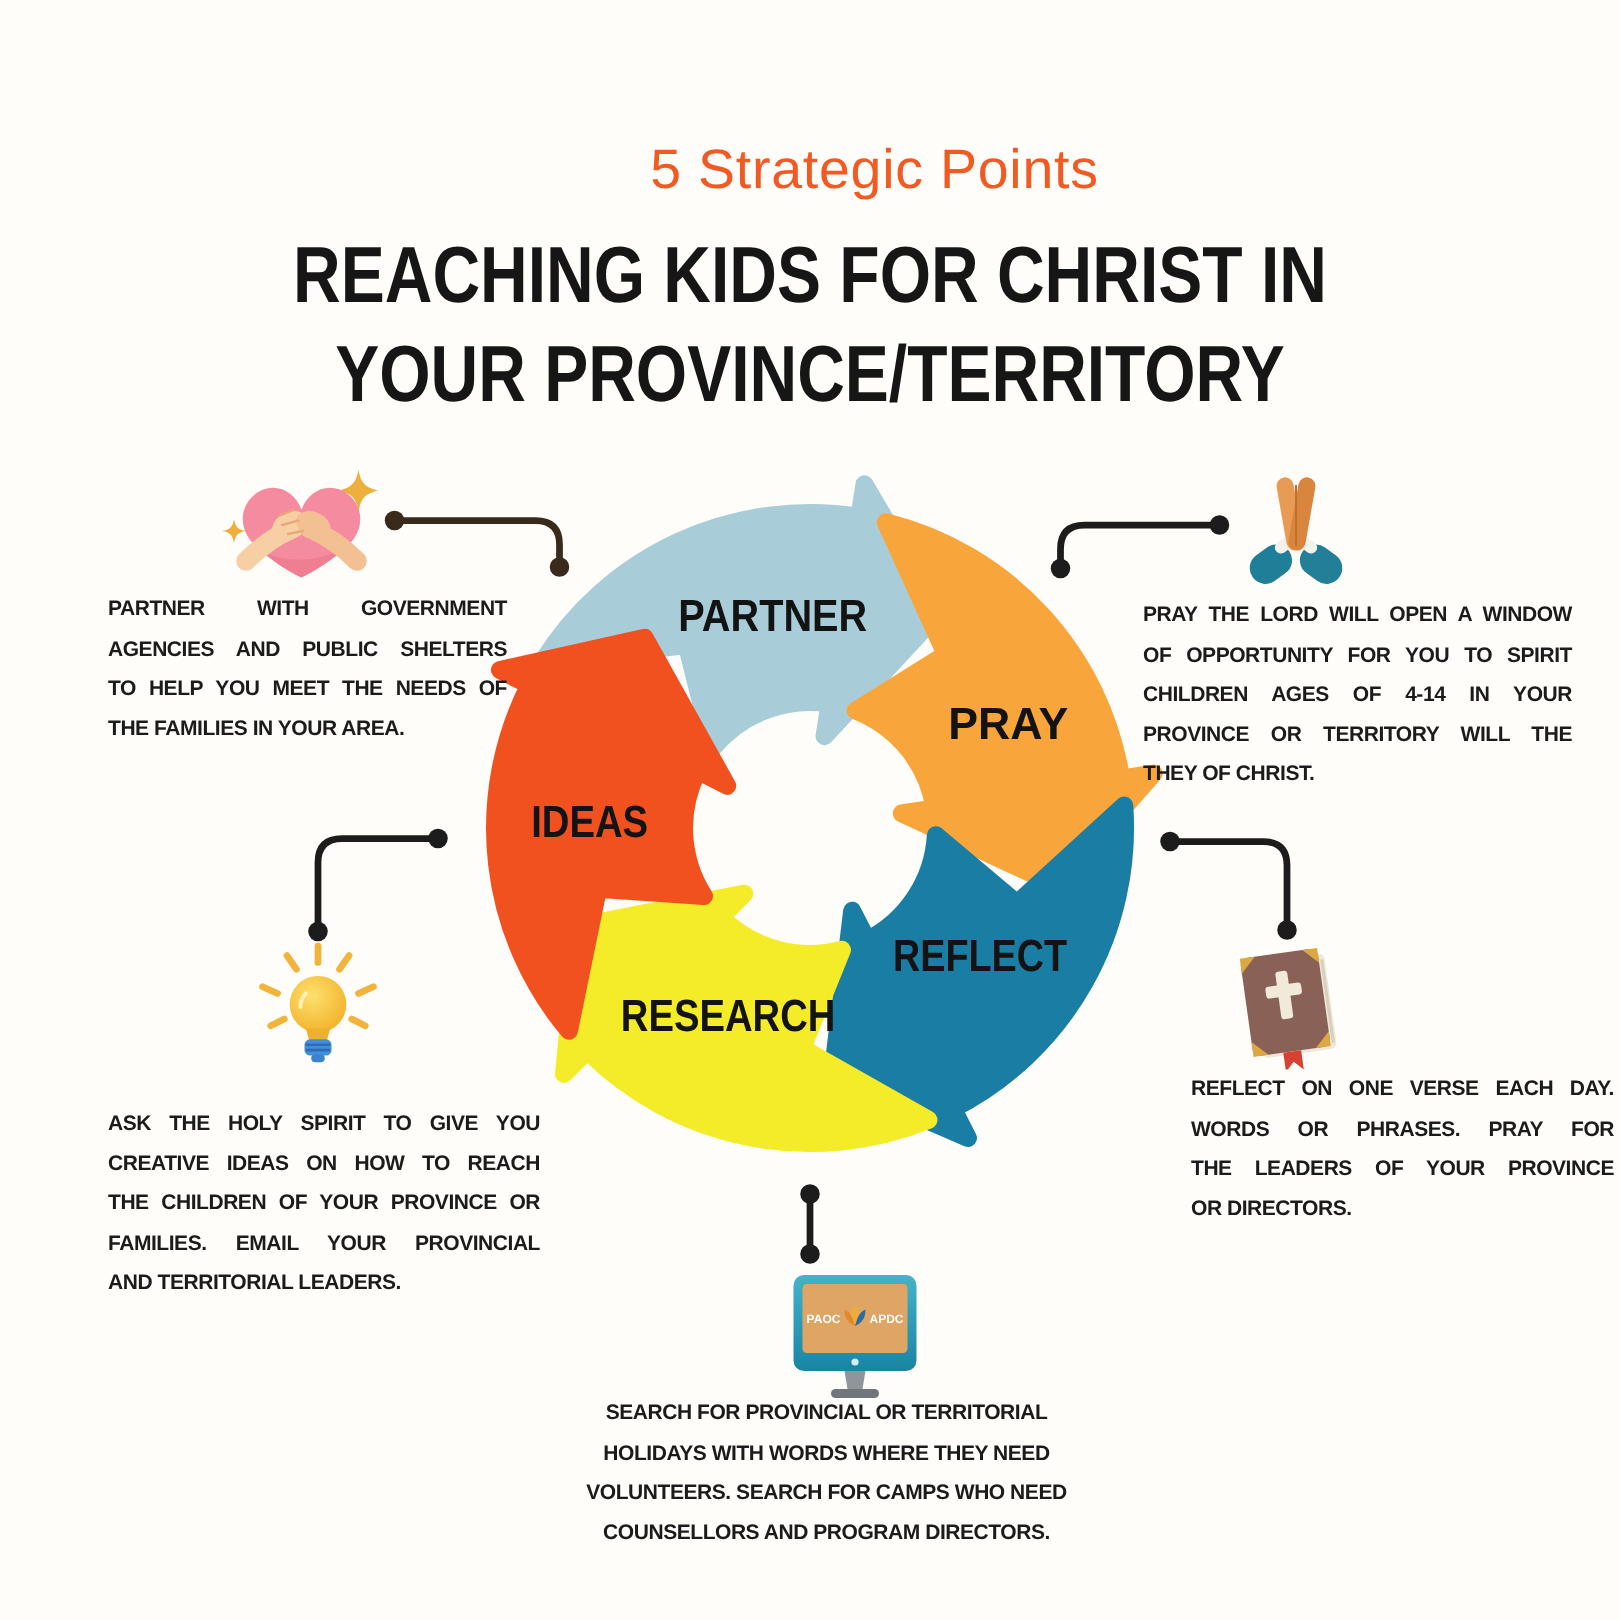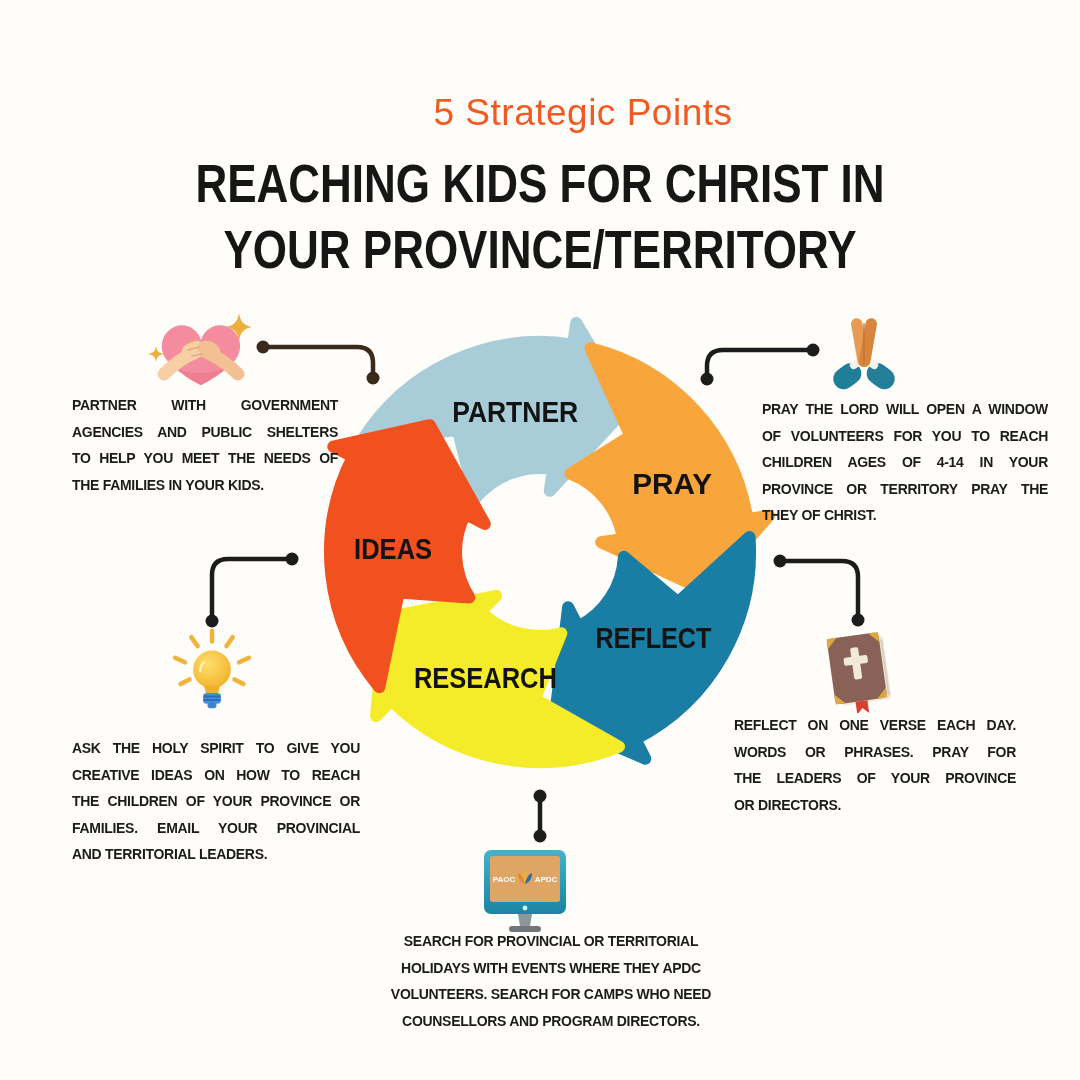--- a/index.html
+++ b/index.html
@@ -23,28 +23,28 @@
   .note{
     position:absolute;font-size:14px;font-weight:bold;color:#1b1b1b;
     letter-spacing:-0.3px;line-height:26.5px;
   }
   .note .jline{text-align:justify;text-align-last:justify;height:26.5px;overflow:visible;}
   .note .jline.last{text-align-last:left;}
   .note.centered .jline,.note.centered .jline.last{text-align:left;text-align-last:center;}
   #note-partner{left:72px;top:392px;width:266px;}
   #note-pray{left:762px;top:396px;width:286px;}
   #note-ideas{left:72px;top:735px;width:288px;}
-  #note-reflect{left:734px;top:712px;width:282px;}
+  #note-reflect{left:794px;top:712px;width:282px;}
   #note-research{left:380px;top:928px;width:342px;}
   .icon{position:absolute;}
   #icon-heart{left:146px;top:306px;width:110px;height:98px;}
   #icon-pray-hands{left:820px;top:316px;width:88px;height:78px;}
   #icon-bulb{left:167px;top:626px;width:90px;height:96px;}
   #icon-bible{left:820px;top:629px;width:78px;height:84px;}
-  #icon-monitor{left:479px;top:848px;width:92px;height:86px;}
+  #icon-monitor{left:524px;top:848px;width:92px;height:86px;}
 </style>
 </head>
 <body>
 
 <main class="canvas">
 
   <div class="kicker">5 Strategic Points</div>
   <h1 class="main-title">REACHING KIDS FOR CHRIST IN
 YOUR PROVINCE/TERRITORY</h1>
 
@@ -181,42 +181,42 @@
       <circle cx="45" cy="60" r="2.4" fill="#d8edf2"></circle>
       <path d="M38 66h14l-2 12H40z" fill="#8e959b"></path>
       <rect x="29" y="78" width="32" height="6" rx="3" fill="#70767c"></rect>
     </svg>
   </div>
 
   <div class="note" id="note-partner">
       <div class="jline">PARTNER WITH GOVERNMENT</div>
       <div class="jline">AGENCIES AND PUBLIC SHELTERS</div>
       <div class="jline">TO HELP YOU MEET THE NEEDS OF</div>
-      <div class="jline last">THE FAMILIES IN YOUR KIDS.</div>
+      <div class="jline last">THE FAMILIES IN YOUR AREA.</div>
     </div>
   <div class="note" id="note-pray">
       <div class="jline">PRAY THE LORD WILL OPEN A WINDOW</div>
-      <div class="jline">OF VOLUNTEERS FOR YOU TO REACH</div>
+      <div class="jline">OF OPPORTUNITY FOR YOU TO SPIRIT</div>
       <div class="jline">CHILDREN AGES OF 4-14 IN YOUR</div>
-      <div class="jline">PROVINCE OR TERRITORY PRAY THE</div>
+      <div class="jline">PROVINCE OR TERRITORY WILL THE</div>
       <div class="jline last">THEY OF CHRIST.</div>
     </div>
   <div class="note" id="note-ideas">
       <div class="jline">ASK THE HOLY SPIRIT TO GIVE YOU</div>
       <div class="jline">CREATIVE IDEAS ON HOW TO REACH</div>
       <div class="jline">THE CHILDREN OF YOUR PROVINCE OR</div>
       <div class="jline">FAMILIES. EMAIL YOUR PROVINCIAL</div>
       <div class="jline last">AND TERRITORIAL LEADERS.</div>
     </div>
   <div class="note" id="note-reflect">
       <div class="jline">REFLECT ON ONE VERSE EACH DAY.</div>
       <div class="jline">WORDS OR PHRASES.  PRAY FOR</div>
       <div class="jline">THE LEADERS OF YOUR PROVINCE</div>
       <div class="jline last">OR DIRECTORS.</div>
     </div>
   <div class="note centered" id="note-research">
       <div class="jline">SEARCH FOR PROVINCIAL OR TERRITORIAL</div>
-      <div class="jline">HOLIDAYS WITH EVENTS WHERE THEY APDC</div>
+      <div class="jline">HOLIDAYS WITH WORDS WHERE THEY NEED</div>
       <div class="jline">VOLUNTEERS.  SEARCH FOR CAMPS WHO NEED</div>
       <div class="jline last">COUNSELLORS AND PROGRAM DIRECTORS.</div>
     </div>
 
 </main>
 
 </body></html>

